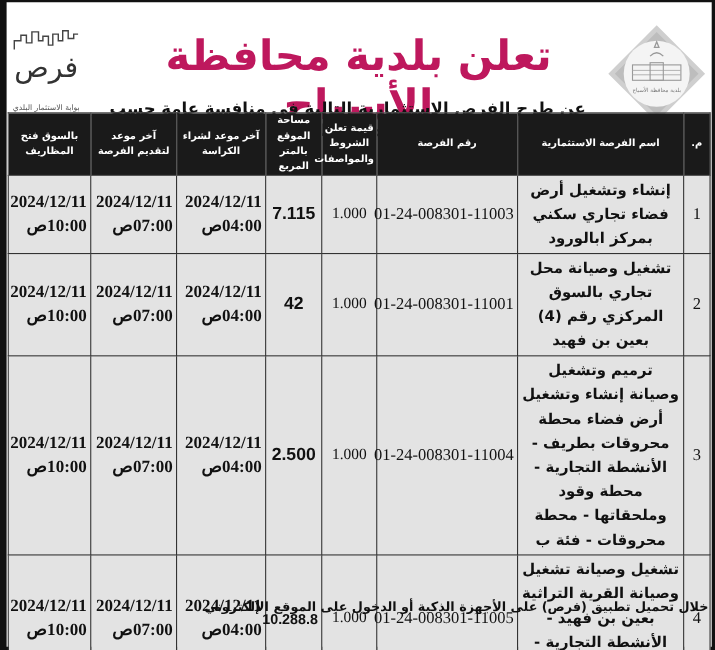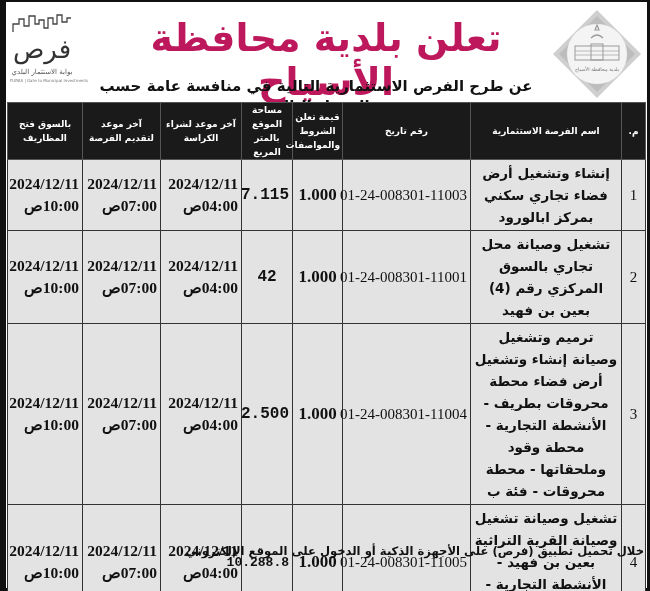--- a/index.html
+++ b/index.html
@@ -1,38 +1,38 @@
 <!DOCTYPE html>
 <html><head>
 <meta charset="utf-8">
 <style>
   html, body { margin:0; padding:0; }
   body { width:650px; height:591px; background:#ffffff; position:relative; overflow:hidden;
          font-family:"DejaVu Sans", sans-serif; color:#111; }
   .frame { position:absolute; left:0; top:0; width:650px; height:591px; box-sizing:border-box;
            border-left:6px solid #111; border-right:3px solid #111; border-top:2px solid #111; border-bottom:3px solid #111; }
-  .header { position:absolute; left:6px; top:4px; width:641px; height:100px; }
+  .header { position:absolute; left:6px; top:17px; width:641px; height:100px; }
   .logo-left { position:absolute; left:4px; top:8px; width:64px; height:80px; text-align:center; }
   .skyline { display:block; margin:0 auto; }
   .logo-word { font-family:"DejaVu Sans", sans-serif; font-size:26px; font-weight:300; color:#333; line-height:26px; margin-top:2px; letter-spacing:1px; }
-  .logo-sub1 { font-size:7px; color:#555; margin-top:6px; white-space:nowrap; }
+  .logo-sub1 { font-size:7px; color:#555; margin-top:19px; white-space:nowrap; }
   .logo-sub2 { font-size:4px; color:#777; margin-top:2px; white-space:nowrap; }
   .emblem { position:absolute; right:4px; top:4px; width:92px; height:92px; }
   .title { position:absolute; left:100px; width:440px; top:12px; text-align:center; direction:rtl;
            font-family:"DejaVu Sans", sans-serif; font-weight:bold; font-size:38px; color:#be185d; line-height:44px; letter-spacing:0px; }
   .subtitle { position:absolute; left:80px; width:460px; top:72px; text-align:center; direction:rtl;
               font-weight:bold; font-size:15px; color:#111; line-height:20px; }
   table.grid { position:absolute; left:7px; top:102px; width:638px; border-collapse:collapse; direction:rtl; table-layout:fixed; }
   table.grid th { background:#1a1a1a; color:#fff; font-size:9px; font-weight:bold; padding:0 2px; border:1px solid #555; line-height:14px; height:46px; }
   table.grid td { background:#e3e3e3; border:1px solid #333; text-align:center; vertical-align:middle; padding:2px 3px; }
   td.num { font-family:"Liberation Serif", serif; font-size:15px; }
   td.name { font-weight:bold; font-size:13.5px; line-height:22px; text-align:center;margin-left:16px; }
   td.code { font-family:"Liberation Serif", serif; font-size:15px; white-space:nowrap;margin-top:22px; }
-  td.val { font-family:"Liberation Serif", serif; font-weight:bold; font-size:17px; }
-  td.area { font-family:Liberation Mono, monospace; font-weight:bold; font-size:16px; }
+  td.val { font-family:"Liberation Serif", serif; font-weight:normal; font-size:14px; }
+  td.area { font-family:Liberation Sans, sans-serif; font-weight:bold; font-size:16px; }
   td.area.small { font-size:13px; }
   td.date { font-family:"Liberation Serif", serif; font-weight:bold; font-size:15.5px; line-height:22px; white-space:nowrap; padding:2px 1px; }
   .date-l1, .date-l2 { display:block;text-align:right; }
   .date-l2 { direction:rtl; }
   .footer { position:absolute; left:8px; top:541px; width:636px; direction:rtl; text-align:right;
             font-weight:bold; font-size:11.6px; line-height:21px; color:#111; }
 </style>
 </head>
 <body>
 
@@ -72,21 +72,21 @@
     <col style="width:50px">
     <col style="width:51px">
     <col style="width:81px">
     <col style="width:78px">
     <col style="width:75px">
   </colgroup>
   <thead>
     <tr>
       <th>م.</th>
       <th>اسم الفرصة الاستثمارية</th>
-      <th>رقم تاريخ</th>
+      <th>رقم الفرصة</th>
       <th>قيمة تعلن الشروط والمواصفات</th>
       <th>مساحة الموقع بالمتر المربع</th>
       <th>آخر موعد لشراء الكراسة</th>
       <th>آخر موعد لتقديم الفرصة</th>
       <th>بالسوق فتح المظاريف</th>
     </tr>
   </thead>
   <tbody>
     <tr style="height:55px">
       <td class="num">1</td>

